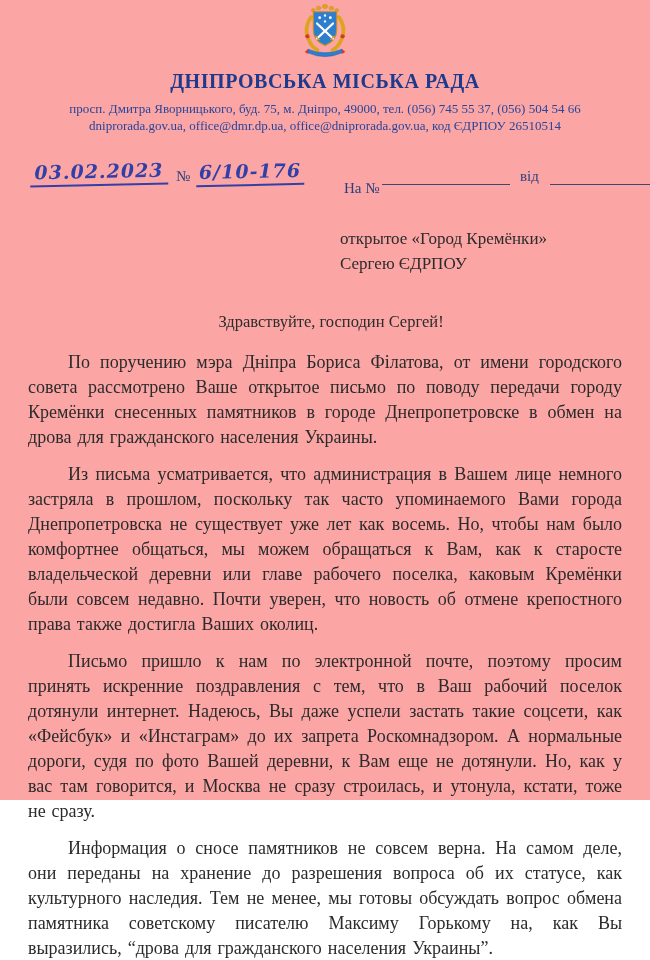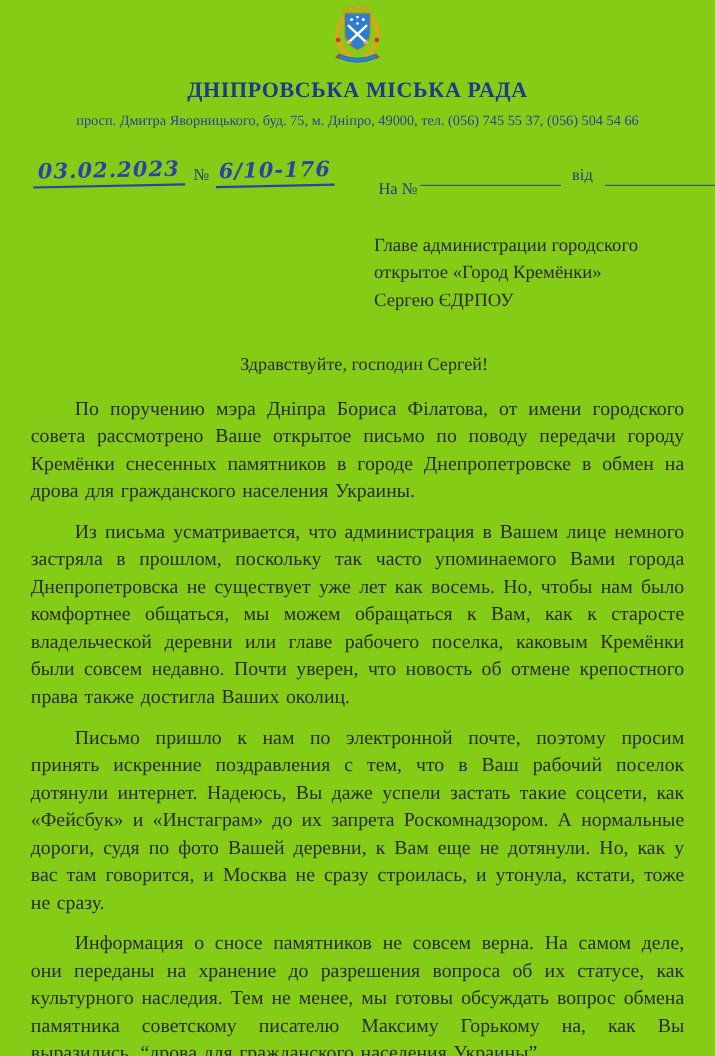--- a/index.html
+++ b/index.html
@@ -5,22 +5,22 @@
   * { margin: 0; padding: 0; box-sizing: border-box; }
   html, body { width: 650px; height: 960px; }
   body {
     font-family: "Liberation Serif", serif;
     background: #ffffff;
     overflow: hidden;
   }
   .page {
     position: relative;
     width: 650px;
-    height: 960px;
-    background: #84cc16;
+    height: 800px;
+    background: #fca5a5;
     color: #262626;
   }
 
   
   .letterhead { text-align: center; padding-top: 2px; }
   .emblem { display: inline-block; width: 64px; height: 58px; line-height: 0; }
   .org-name {
     margin-top: 6px;
     font-size: 20px;
     font-weight: bold;
@@ -148,35 +148,35 @@
         </g>
 
         <path d="M28,86 Q60,100 92,86 L92,93 Q60,107 28,93 Z" fill="#2e7ece" stroke="#1c5ea8" stroke-width="1"></path>
         <path d="M28,86 l-6,5 6,4 z" fill="#cf3a2a"></path>
         <path d="M92,86 l6,5 -6,4 z" fill="#cf3a2a"></path>
       </svg>
     </span>
     <div class="org-name">ДНІПРОВСЬКА МІСЬКА РАДА</div>
     <div class="addr-wrap">
       <div class="addr">просп. Дмитра Яворницького, буд. 75, м. Дніпро, 49000, тел. (056) 745 55 37, (056) 504 54 66</div>
+      <div class="addr">dniprorada.gov.ua, office@dmr.dp.ua, office@dniprorada.gov.ua, код ЄДРПОУ 26510514</div>
     </div>
   </header>
 
   <div class="ref-row">
     <span class="hw hw-date">03.02.2023</span>
     <span class="no-sign">№</span>
     <span class="hw hw-number">6/10-176</span>
     <span class="reply-label-1">На №</span>
     <span class="reply-blank-1"></span>
     <span class="reply-label-2">від</span>
     <span class="reply-blank-2"></span>
   </div>
 
   <div class="recipient">
-    <div>Главе администрации городского</div>
     <div>открытое «Город Кремёнки»</div>
     <div>Сергею ЄДРПОУ</div>
   </div>
 
   <p class="salutation">Здравствуйте, господин Сергей!</p>
 
   <div class="body-text">
     <p class="para">По поручению мэра Дніпра Бориса Філатова, от имени городского совета рассмотрено Ваше открытое письмо по поводу передачи городу Кремёнки снесенных памятников в городе Днепропетровске в обмен на дрова для гражданского населения Украины.</p>
     <p class="para">Из письма усматривается, что администрация в Вашем лице немного застряла в прошлом, поскольку так часто упоминаемого Вами города Днепропетровска не существует уже лет как восемь. Но, чтобы нам было комфортнее общаться, мы можем обращаться к Вам, как к старосте владельческой деревни или главе рабочего поселка, каковым Кремёнки были совсем недавно. Почти уверен, что новость об отмене крепостного права также достигла Ваших околиц.</p>
     <p class="para">Письмо пришло к нам по электронной почте, поэтому просим принять искренние поздравления с тем, что в Ваш рабочий поселок дотянули интернет. Надеюсь, Вы даже успели застать такие соцсети, как «Фейсбук» и «Инстаграм» до их запрета Роскомнадзором. А нормальные дороги, судя по фото Вашей деревни, к Вам еще не дотянули. Но, как у вас там говорится, и Москва не сразу строилась, и утонула, кстати, тоже не сразу.</p>

